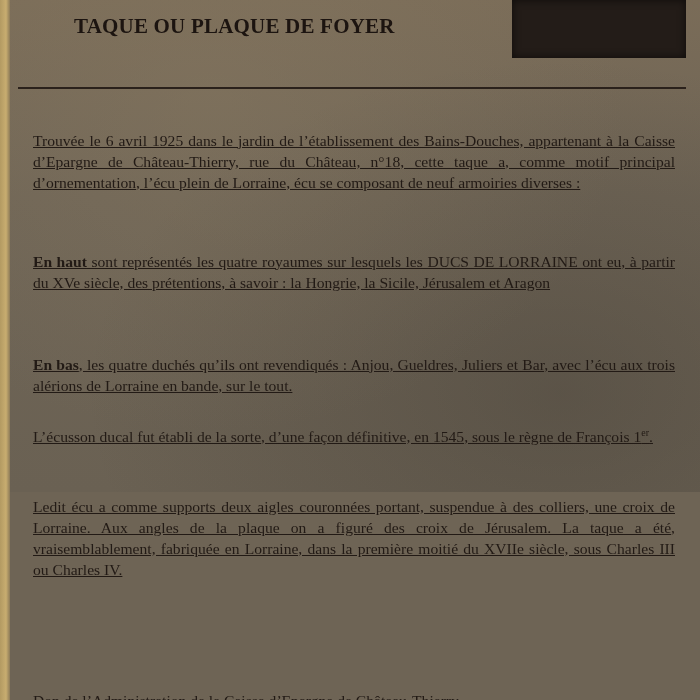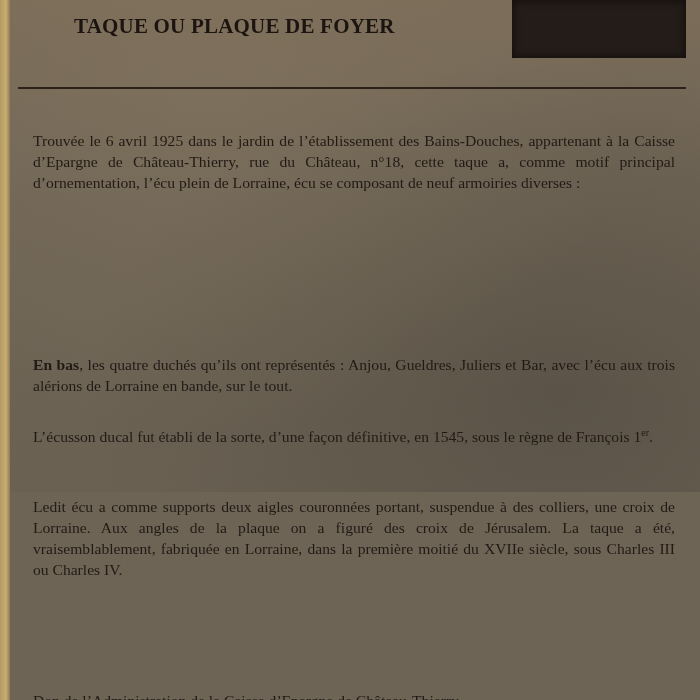--- a/index.html
+++ b/index.html
@@ -61,20 +61,21 @@
       background: #2a211b;
     }
     .para {
       position: absolute;
       left: 33px;
       width: 642px;
       font-size: 15.6px;
       line-height: 21px;
       color: #221a15;
       text-align: justify;
+      text-decoration: underline;
     }
     .para b {
       font-weight: bold;
     }
     .p1 { top: 114px; }
     .p2 { top: 235px; }
     .p3 { top: 338px; }
     .p4 { top: 410px; }
     .p5 { top: 480px; }
     .p6 { top: 583px; }
@@ -88,23 +89,26 @@
   <div class="left-frame"></div>
   <div class="dark-block"></div>
 
   <div class="title">TAQUE OU PLAQUE DE FOYER</div>
   <div class="rule"></div>
 
   <p class="para p1">
     <span>Trouvée le 6 avril 1925 dans le jardin de l’établissement des Bains-Douches, appartenant à la Caisse d’Epargne de Château-Thierry, rue du Château, n°18, cette taque a, comme motif principal d’ornementation, l’écu plein de Lorraine, écu se composant de neuf armoiries diverses :</span>
   </p>
 
+  <p class="para p2">
+    <b>En haut</b><span> sont représentés les quatre royaumes sur lesquels les DUCS DE LORRAINE ont eu, à partir du XVe siècle, des prétentions, à savoir : la Hongrie, la Sicile, Jérusalem et Aragon</span>
+  </p>
 
   <p class="para p3">
-    <b>En bas</b><span>, les quatre duchés qu’ils ont représentés : Anjou, Gueldres, Juliers et Bar, avec l’écu aux trois alérions de Lorraine en bande, sur le tout.</span>
+    <b>En bas</b><span>, les quatre duchés qu’ils ont revendiqués : Anjou, Gueldres, Juliers et Bar, avec l’écu aux trois alérions de Lorraine en bande, sur le tout.</span>
   </p>
 
   <p class="para p4">
     <span>L’écusson ducal fut établi de la sorte, d’une façon définitive, en 1545, sous le règne de François 1</span><sup>er</sup><span>.</span>
   </p>
 
   <p class="para p5">
     <span>Ledit écu a comme supports deux aigles couronnées portant, suspendue à des colliers, une croix de Lorraine. Aux angles de la plaque on a figuré des croix de Jérusalem. La taque a été, vraisemblablement, fabriquée en Lorraine, dans la première moitié du XVIIe siècle, sous Charles III ou Charles IV.</span>
   </p>
 

